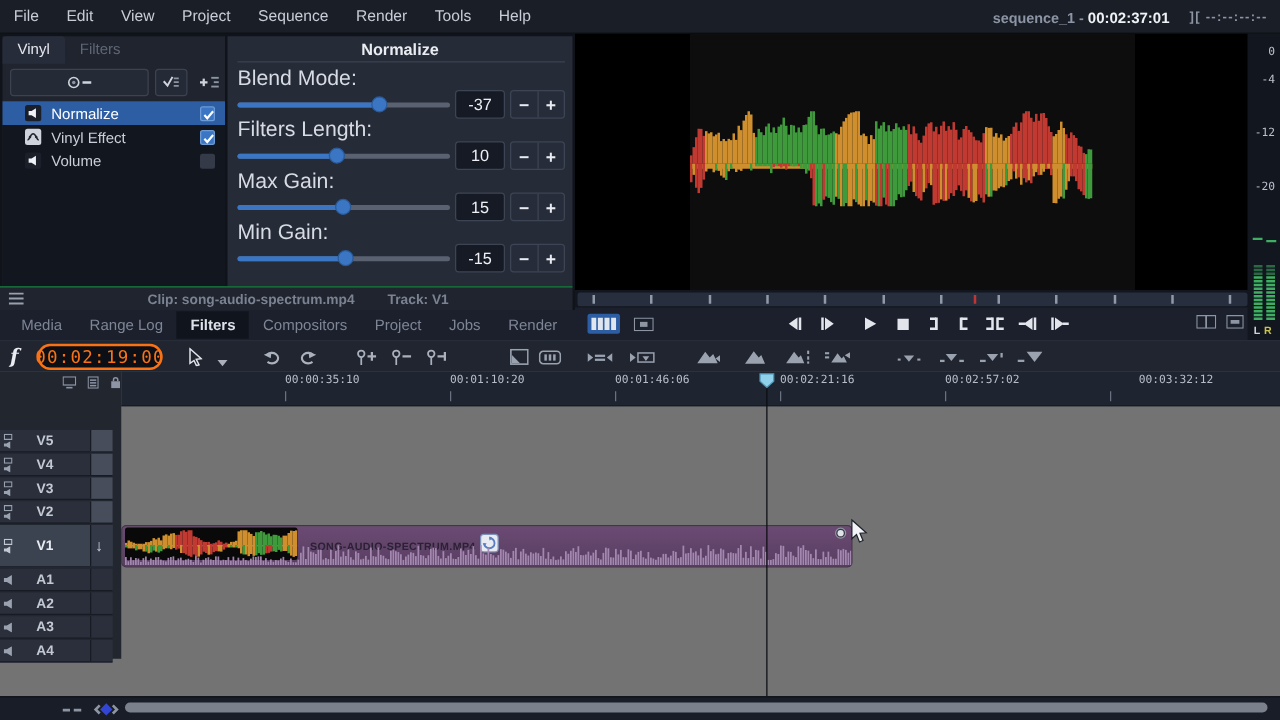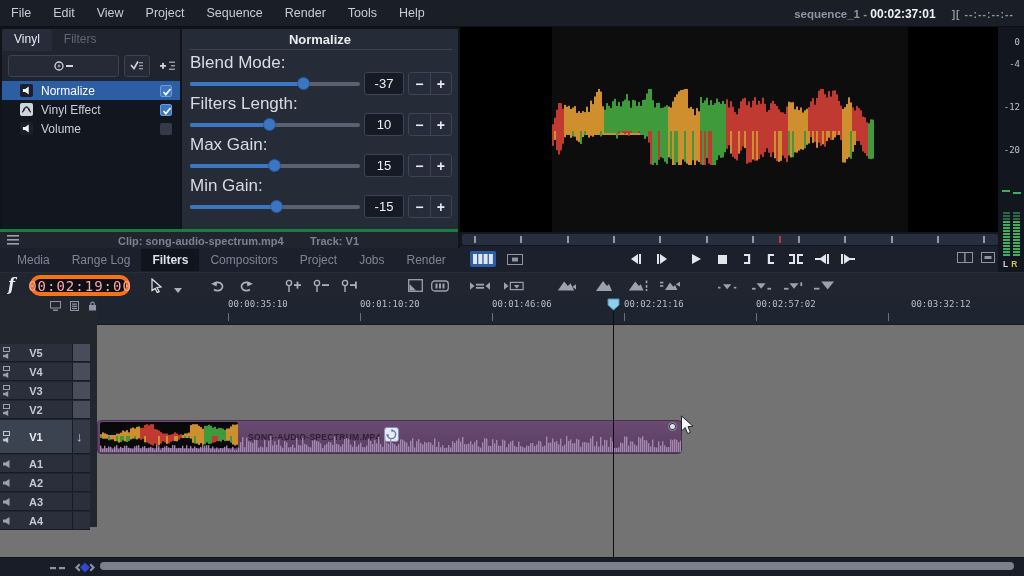--- a/index.html
+++ b/index.html
@@ -30,21 +30,21 @@
   .f-row { height:19px; display:flex; align-items:center; font-size:12px; color:#c9ced8; position:relative; }
   .f-row.selected { background:#2d5ea3; color:#ffffff; }
   .f-icon { width:13px; height:13px; margin:0 8px 0 18px; background:#1a1f29; border-radius:2px;
     display:flex; align-items:center; justify-content:center; }
   .f-icon.light { background:#cfd4dc; }
   .f-check { position:absolute; right:8px; width:12px; height:12px; border-radius:2px; background:#343a47; }
   .f-check.on { background:#3b76c4; border:1px solid #6d9bd6; }
 
   
   #clip-status { position:absolute; left:0px; top:229px; width:458px; height:19px; background:#1f242e;
-    border-top:3px solid #15803d; display:flex; align-items:center; }
+    border-top:1px solid #15803d; display:flex; align-items:center; }
   #clip-status .lbl { font-size:11px; font-weight:bold; color:#7b8292; }
 
   
   #filter-editor { position:absolute; left:182px; top:29px; width:276px; height:200px; background:#262b38; }
   #fe-title { text-align:center; font-size:13px; font-weight:bold; color:#e9ecf1; padding-top:3px; }
   #fe-rule { position:absolute; left:8px; right:6px; top:20px; border-top:1px solid #3b4250; }
   .param-row { position:absolute; left:0; width:276px; height:41px; }
   .param-label { position:absolute; left:8px; top:0px; font-size:17px; color:#d7dbe3; }
   .slider { position:absolute; left:8px; top:24px; width:170px; height:13px; }
   .slider-track { position:absolute; left:0; right:0; top:5px; height:4px; border-radius:2px; background:#5a6170; }
@@ -81,21 +81,21 @@
     display:flex; align-items:center; padding-left:6px; }
   .btab { padding:4px 11px; font-size:12px; color:#7e8595; }
   .btab.active { background:#10141c; color:#dde1e8; font-weight:bold; }
 
   
   #tl-toolbar { position:absolute; left:0; top:272px; width:1024px; height:25px; background:#20252f;
     border-top:1px solid #262c38; }
   #fb-logo { position:absolute; left:8px; top:2px; font-family:"DejaVu Serif",serif; font-style:italic;
     font-weight:bold; font-size:16px; color:#e9ecf1; }
   #tl-timecode { position:absolute; left:30px; top:2px; width:100px; height:21px; background:#0c0f16;
-    border:4px solid #f97316; border-radius:10px; color:#fca5a5; font-family:"DejaVu Sans Mono",monospace;
+    border:2px solid #f97316; border-radius:10px; color:#f97316; font-family:"DejaVu Sans Mono",monospace;
     font-size:14px; letter-spacing:1px; display:flex; align-items:center; justify-content:center; }
   .ticon { position:absolute; top:4px; width:20px; height:17px; display:flex; align-items:center; justify-content:center; }
   .caret { width:0; height:0; border-left:4px solid transparent; border-right:4px solid transparent;
     border-top:5px solid #aab1bd; }
 
   
   #timeline { position:absolute; left:0; top:297px; width:1024px; height:260px; background:#737373; }
   #ruler { position:absolute; left:97px; top:0; width:927px; height:28px; background:#1e2430;
     border-bottom:1px solid #171b24; }
   .r-label { position:absolute; top:2px; font-size:9px; color:#b7bec9; font-family:"DejaVu Sans Mono",monospace; }

